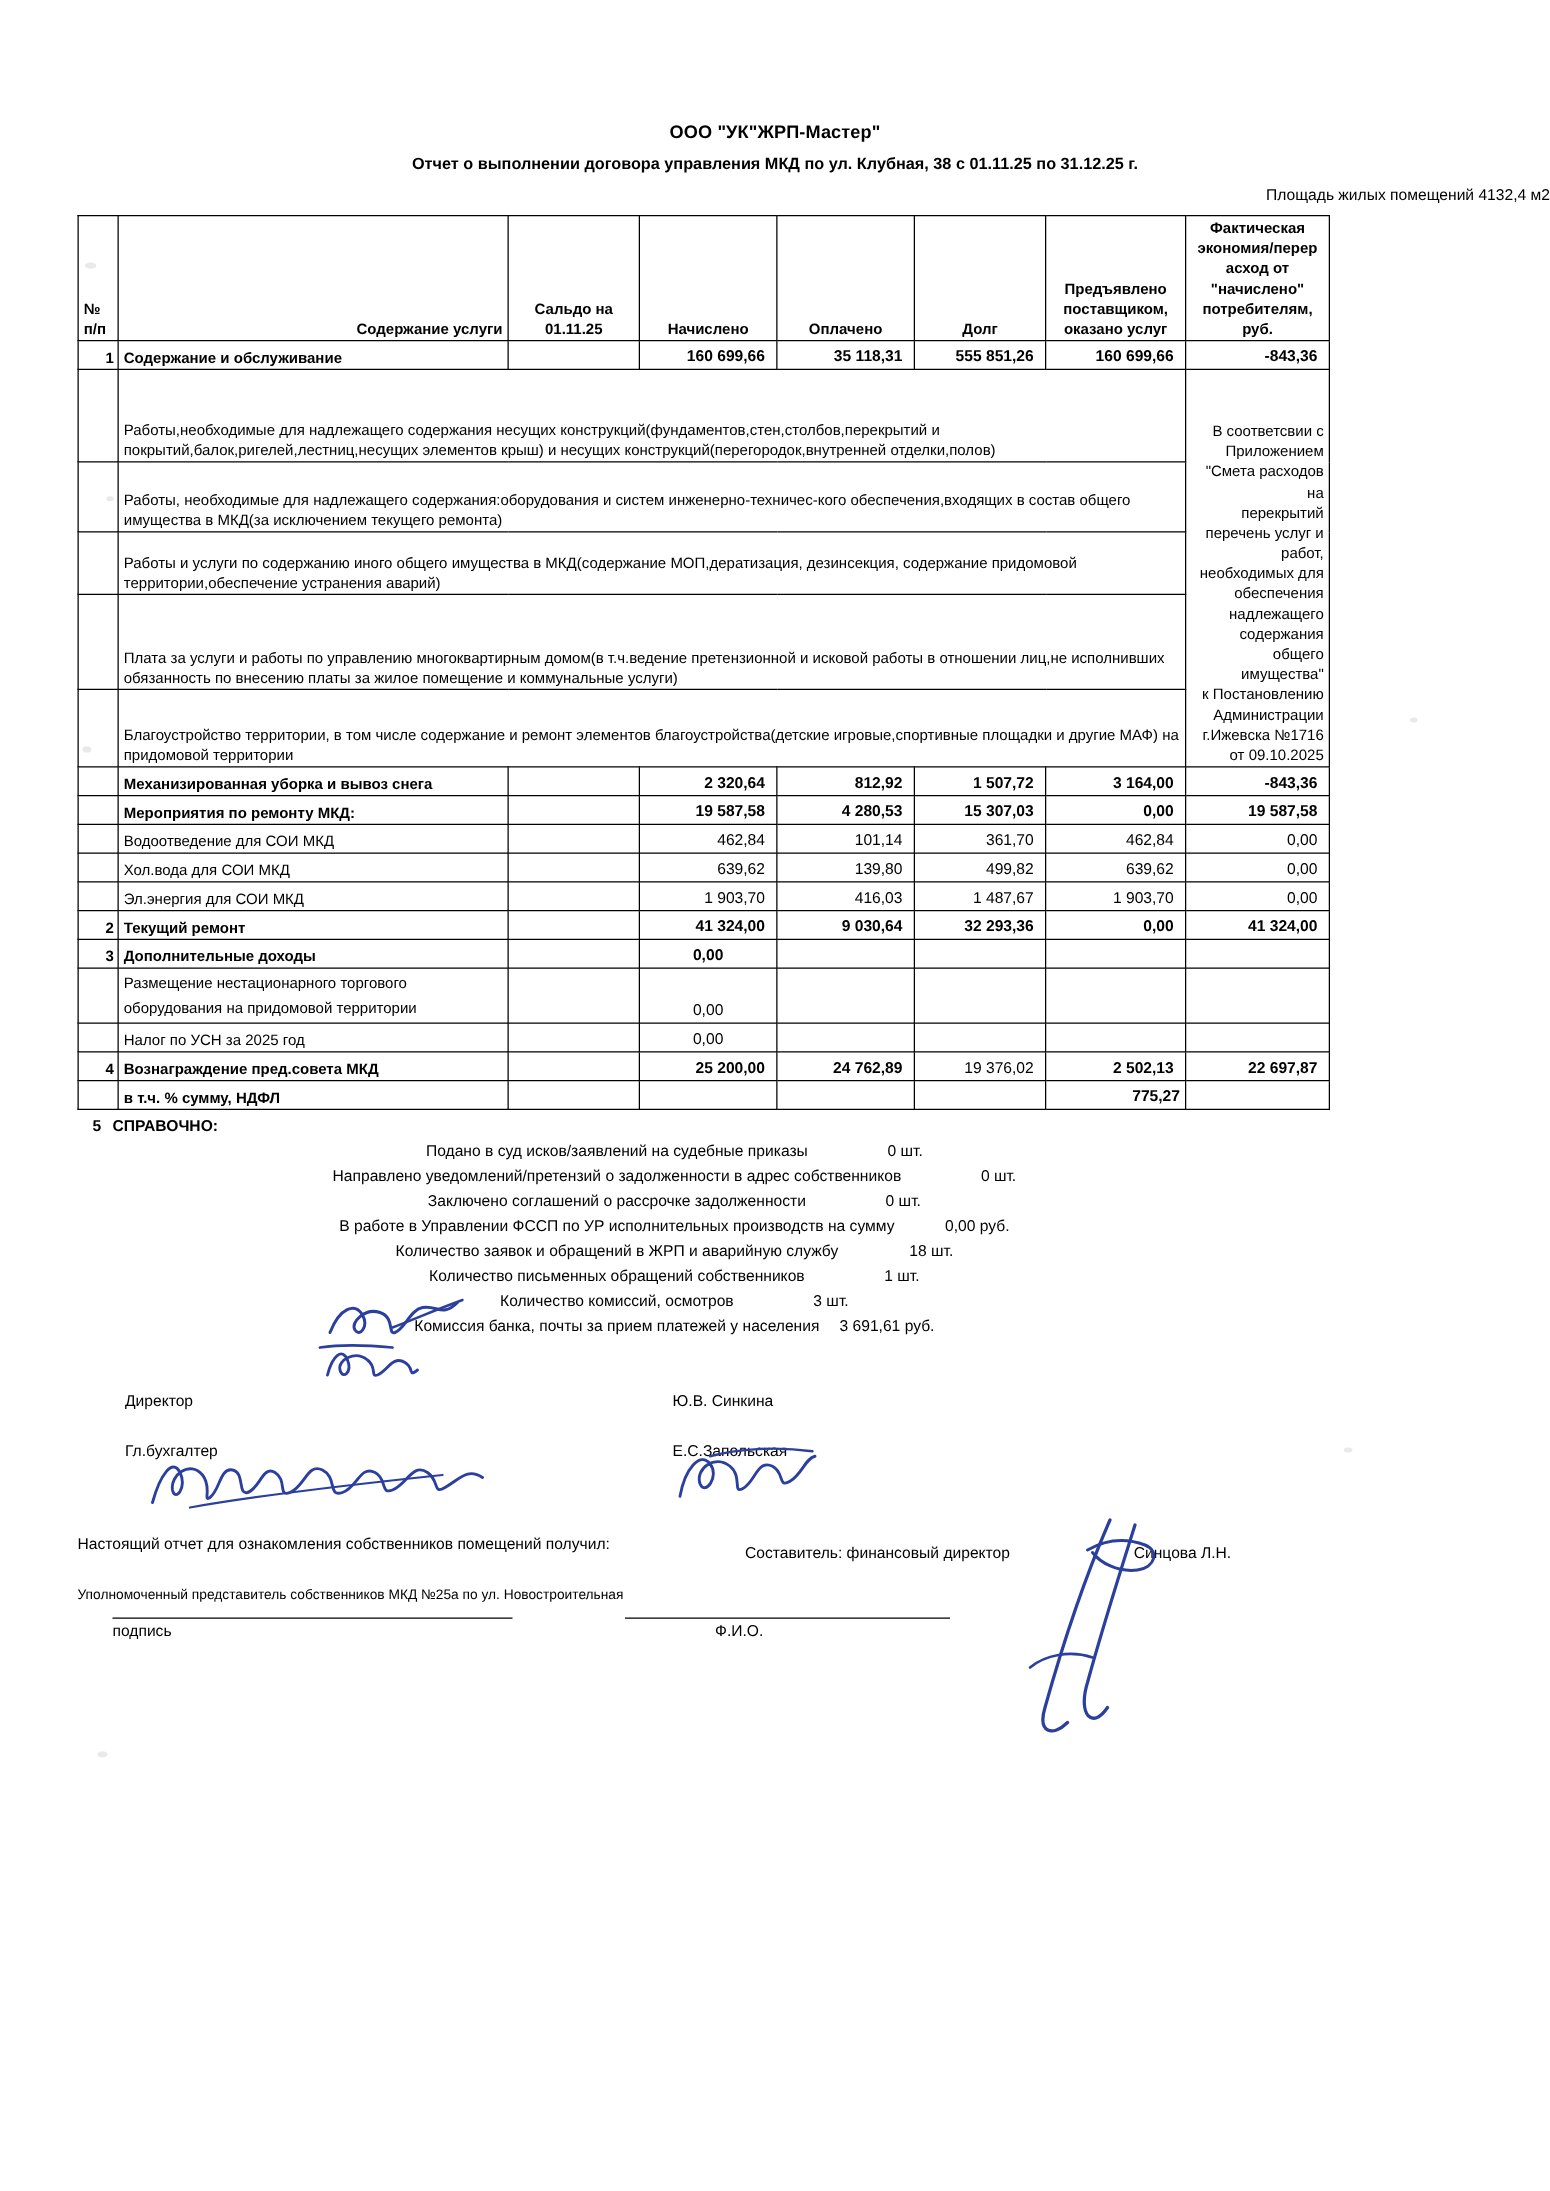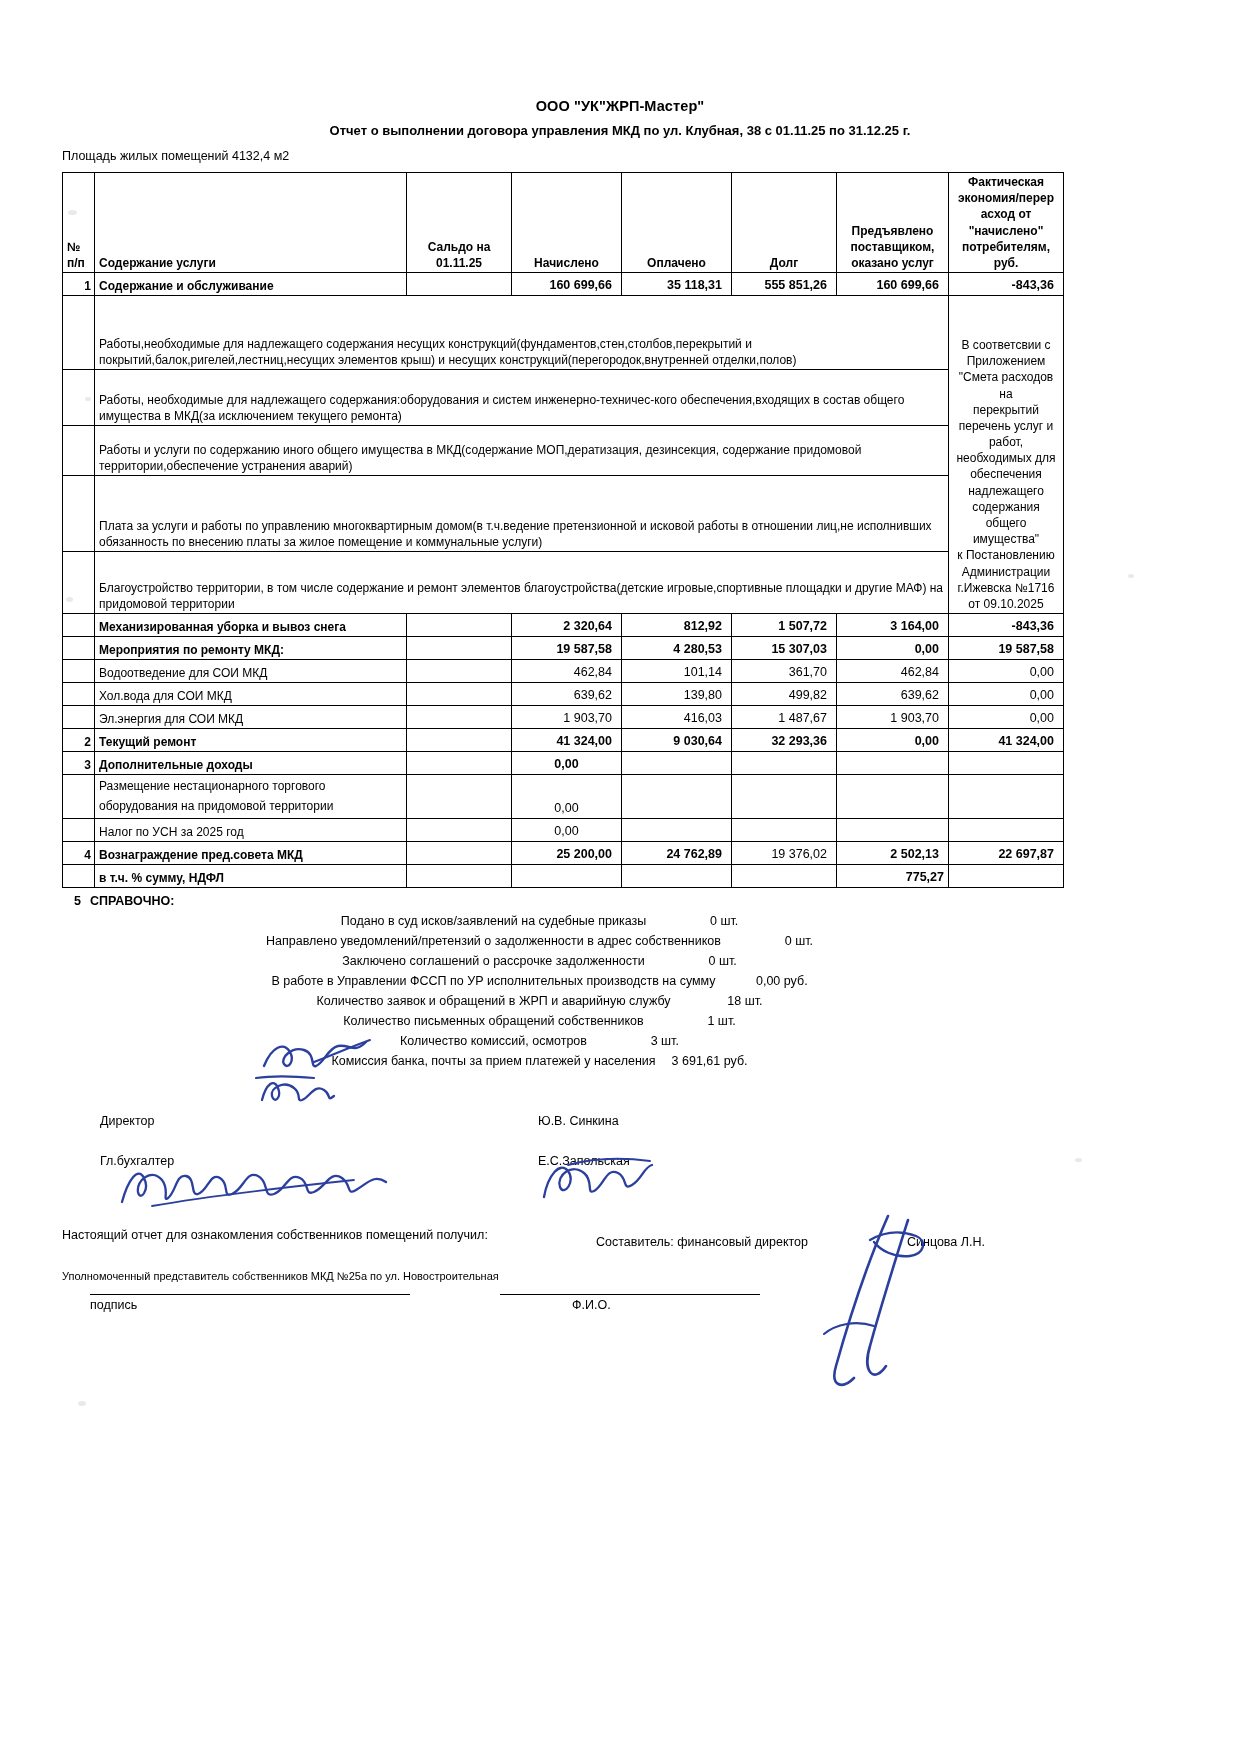--- a/index.html
+++ b/index.html
@@ -13,21 +13,21 @@
   }
   .page { position:relative; width:1240px; height:1753px; padding:0; }
   .org-title {
     font-size:14.5px; font-weight:bold; text-align:center;
     margin-top:98px; letter-spacing:.1px;
   }
   .report-title {
     font-size:13px; font-weight:bold; text-align:center; margin-top:9px;
   }
   .area-line {
-    font-size:12.5px; margin-top:11px; margin-left:62px;
+    font-size:12.5px; margin-top:11px; margin-left:62px;text-align:right;
   }
 
   
   table.main {
     border-collapse:collapse;
     margin-left:62px;
     margin-top:9px;
     width:1001px;
     table-layout:fixed;
   }
@@ -44,36 +44,36 @@
   .c-nach  { width:110px; text-align:center; }
   .c-opl   { width:110px; text-align:center; }
   .c-dolg  { width:105px; text-align:center; }
   .c-pred  { width:112px; text-align:center; }
   .c-fact  { width:115px; text-align:center; }
 
   thead td {
     font-weight:bold; text-align:center; vertical-align:bottom;
     height:95px; font-size:12px; line-height:1.45;
   }
-  thead td.h-name { text-align:left; vertical-align:bottom;}
+  thead td.h-name { text-align:right; vertical-align:bottom;}
   thead td.h-num  { text-align:left; vertical-align:bottom;}
 
   tbody td.val { text-align:right; padding-right:9px; font-size:12.5px;}
   tbody td.val.b { font-weight:bold; }
   tbody td.nm { text-align:left; }
   tbody td.nm.b { font-weight:bold; }
   tbody td.idx { text-align:right; font-weight:bold; padding-right:3px;}
 
   
   td.wide {
     text-align:left; vertical-align:top; padding:7px 4px 7px 6px;
     font-size:12.6px; line-height:1.62; font-weight:normal;
   }
   td.note {
-    text-align:center; vertical-align:middle;
+    text-align:right; vertical-align:middle;
     font-size:11.6px; line-height:1.55; font-weight:normal;
     padding:3px 2px;
   }
   .r-tall  { height:74px; }
   .r-tall2 { height:56px; }
   .r-tall3 { height:50px; }
   .r-tall4 { height:76px; }
   .r-tall5 { height:62px; }
   .r-small { height:23px; }
   .r-med   { height:44px; }

